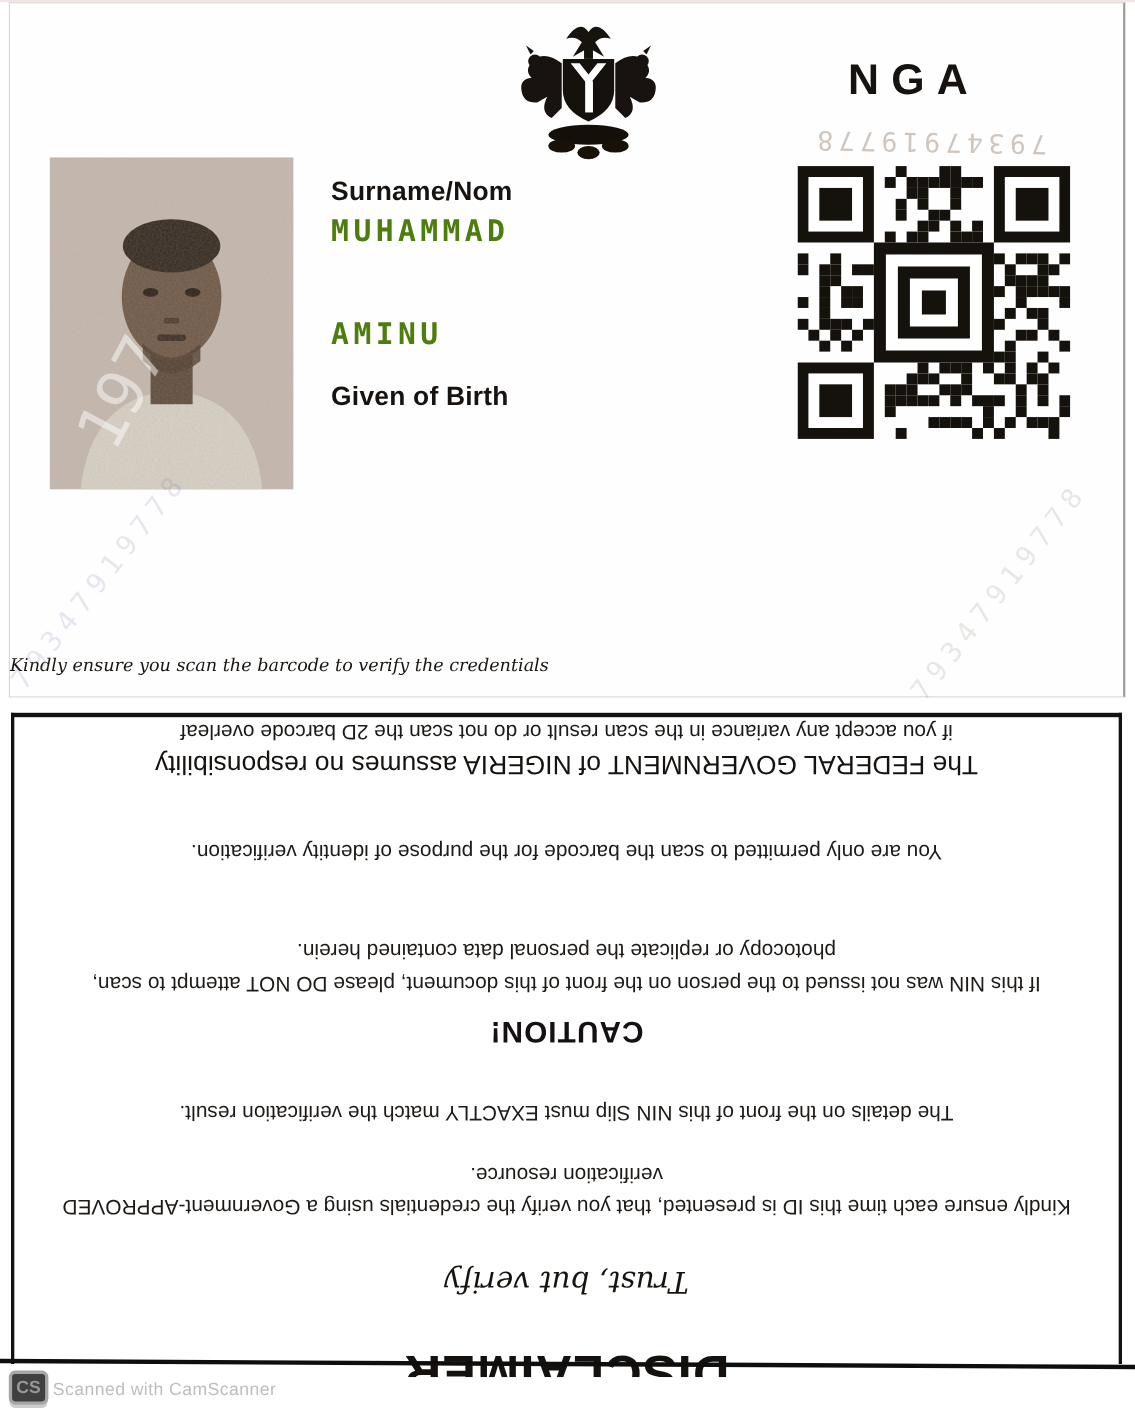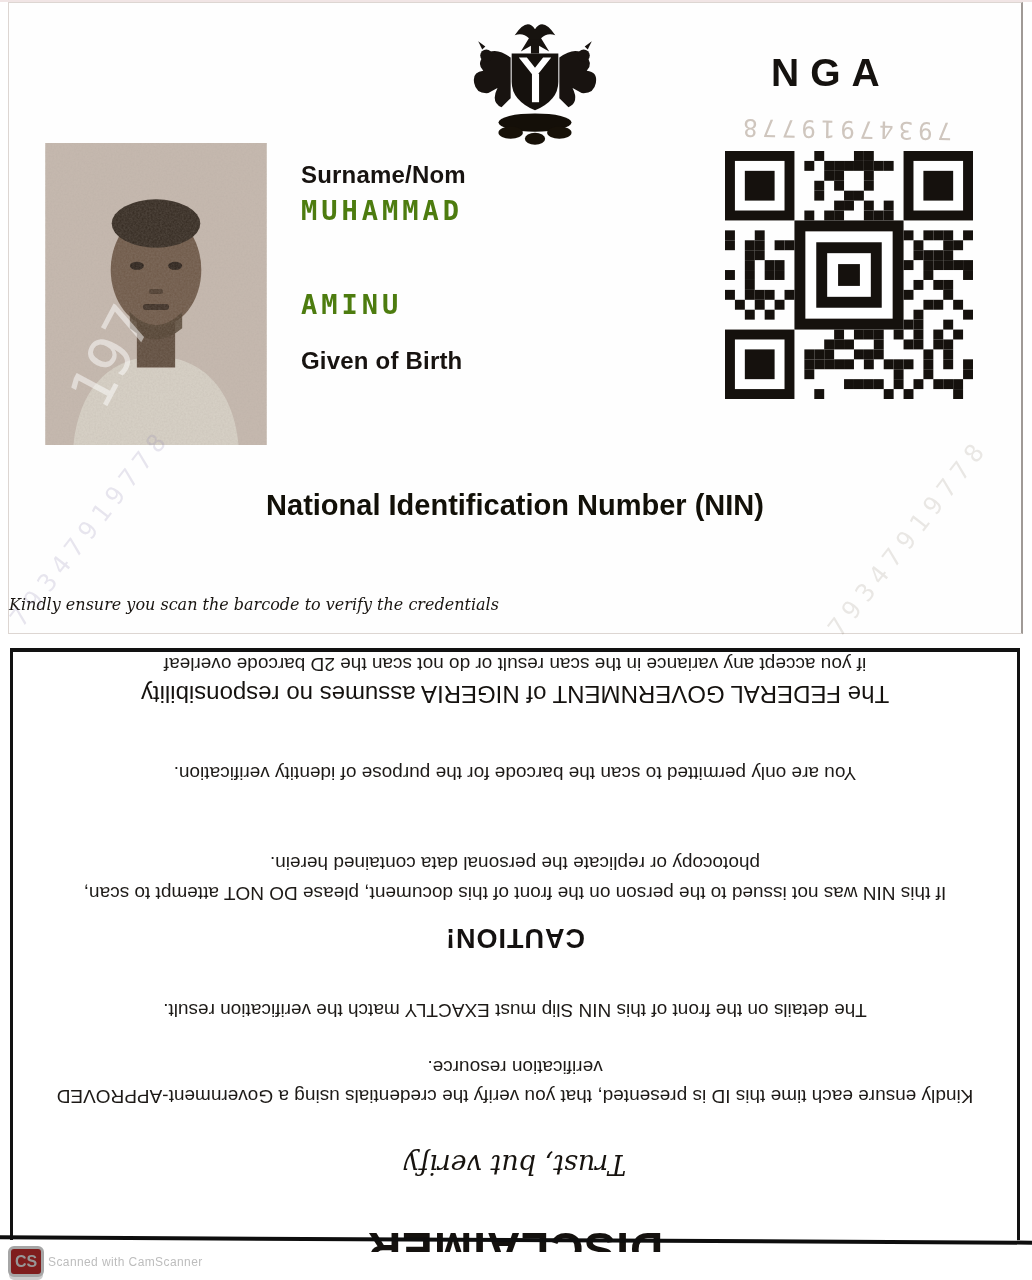--- a/index.html
+++ b/index.html
@@ -68,24 +68,24 @@
   .p-gov{margin-top:28px;width:980px;}
   .p-gov-big{font-size:24px;line-height:1.4;color:#15120f;}
   .p-gov-small{font-size:19px;line-height:1.5;}
 
   .bottom-rule{left:0;top:1238px;width:1032px;height:4px;background:#0e0e0e;
     transform:rotate(.3deg);z-index:4;}
 
   
   .footer-strip{left:0;top:1252px;width:1032px;height:28px;background:#ffffff;z-index:3;}
   .cs-badge{left:8px;top:1246px;width:30px;height:25px;border:3px solid #a6a6a6;
-    border-radius:6px;background:#7f1d1d;color:#979797;font-weight:bold;font-size:16px;
+    border-radius:6px;background:#404040;color:#979797;font-weight:bold;font-size:16px;
     display:flex;align-items:center;justify-content:center;z-index:6;
     box-shadow:0 4px 0 -1px #cdcdcd;}
-  .cs-label{left:48px;top:1255px;font-size:12px;color:#bdbdbd;letter-spacing:.4px;z-index:6;}
+  .cs-label{left:48px;top:1255px;font-size:16px;color:#bdbdbd;letter-spacing:.4px;z-index:6;}
 </style>
 </head>
 <body>
 
 <div class="abs top-edge-line"></div>
 
 <section class="abs card-front">
 
   <svg class="abs emblem" viewBox="0 0 160 140" xmlns="http://www.w3.org/2000/svg">
 
@@ -299,21 +299,20 @@
         <rect x="10" y="190" width="50" height="50" fill="#fff"></rect>
         <rect x="20" y="200" width="30" height="30" fill="#15110d"></rect>
         <rect x="70" y="70" width="110" height="110" fill="#15110d"></rect>
         <rect x="81" y="81" width="88" height="88" fill="#fff"></rect>
         <rect x="92" y="92" width="66" height="66" fill="#15110d"></rect>
         <rect x="103" y="103" width="44" height="44" fill="#fff"></rect>
         <rect x="114" y="114" width="22" height="22" fill="#15110d"></rect>
       </svg>
   </figure>
 
-  <div class="abs nin-heading">National Identification Number (NIN)</div>
   <div class="abs scan-note">Kindly ensure you scan the barcode to verify the credentials</div>
 
   <div class="abs wm-diag wm-left">79347919778</div>
   <div class="abs wm-diag wm-right">79347919778</div>
 </section>
 
 <div class="abs bb-top"></div>
 <div class="abs bb-left"></div>
 <div class="abs bb-right"></div>
 

